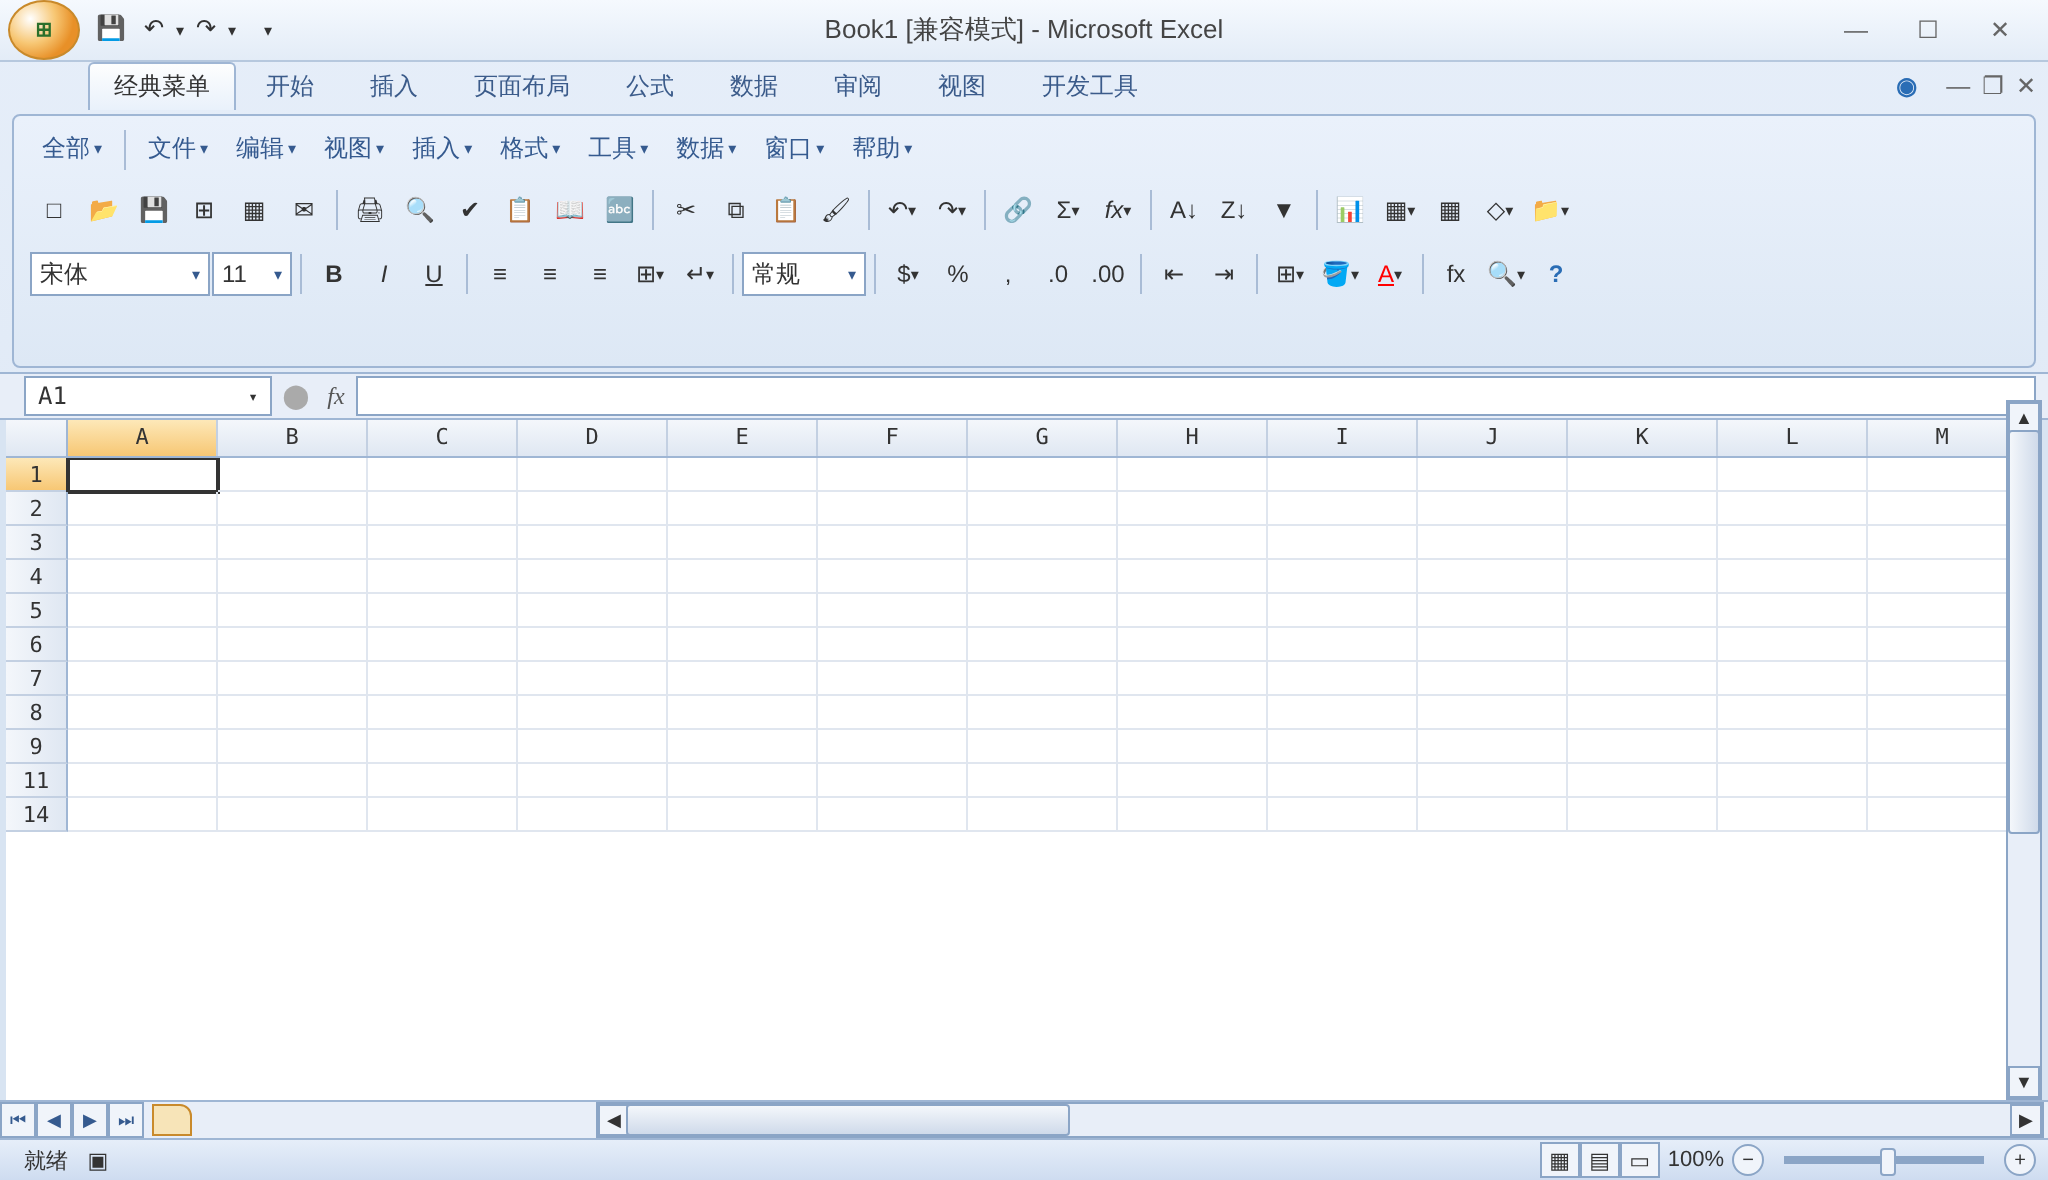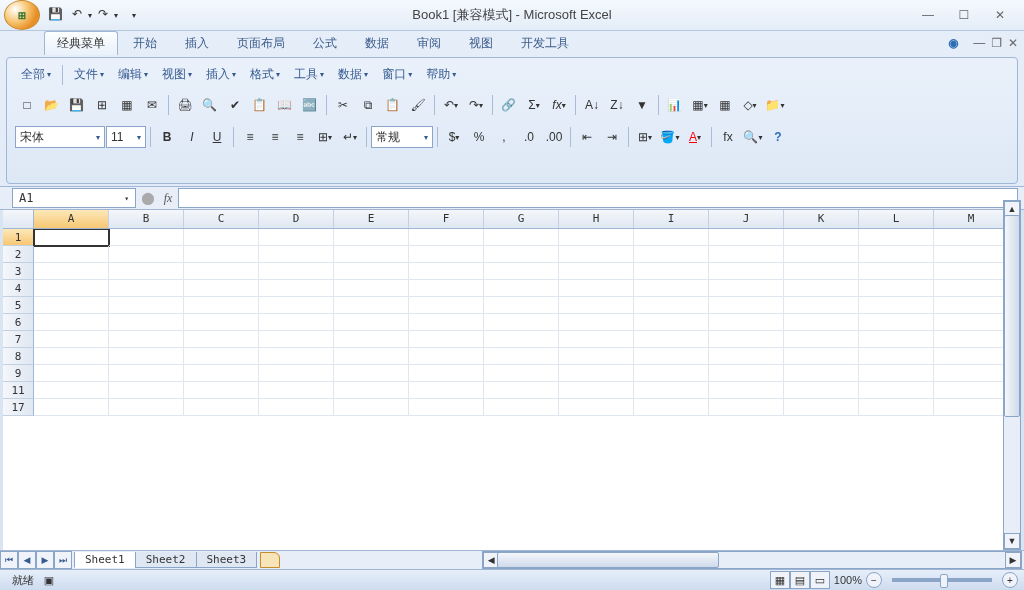--- a/index.html
+++ b/index.html
@@ -550,21 +550,21 @@
           <div class="cell"></div>
           <div class="cell"></div>
           <div class="cell"></div>
           <div class="cell"></div>
           <div class="cell"></div>
           <div class="cell"></div>
           <div class="cell"></div>
           <div class="cell"></div>
         </div>
         <div class="row">
-          <div class="row-h">17</div>
+          <div class="row-h">14</div>
           <div class="cell"></div>
           <div class="cell"></div>
           <div class="cell"></div>
           <div class="cell"></div>
           <div class="cell"></div>
           <div class="cell"></div>
           <div class="cell"></div>
           <div class="cell"></div>
           <div class="cell"></div>
           <div class="cell"></div>
@@ -581,25 +581,20 @@
     <div class="arr b">▼</div>
   </div>
 
   <div class="hscroll-row">
     <div class="sheet-nav">
       <div>⏮</div>
       <div>◀</div>
       <div>▶</div>
       <div>⏭</div>
     </div>
-    <div class="sheet-tabs" id="sheettabs">
-        <div class="sheet-tab active">Sheet1</div>
-        <div class="sheet-tab inactive">Sheet2</div>
-        <div class="sheet-tab inactive">Sheet3</div>
-      </div>
     <div class="new-sheet"></div>
     <div style="flex:0 0 200px"></div>
     <div class="hscroll">
       <div class="arr l">◀</div>
       <div class="thumb"></div>
       <div class="arr r">▶</div>
     </div>
   </div>
 
   <div class="statusbar">

